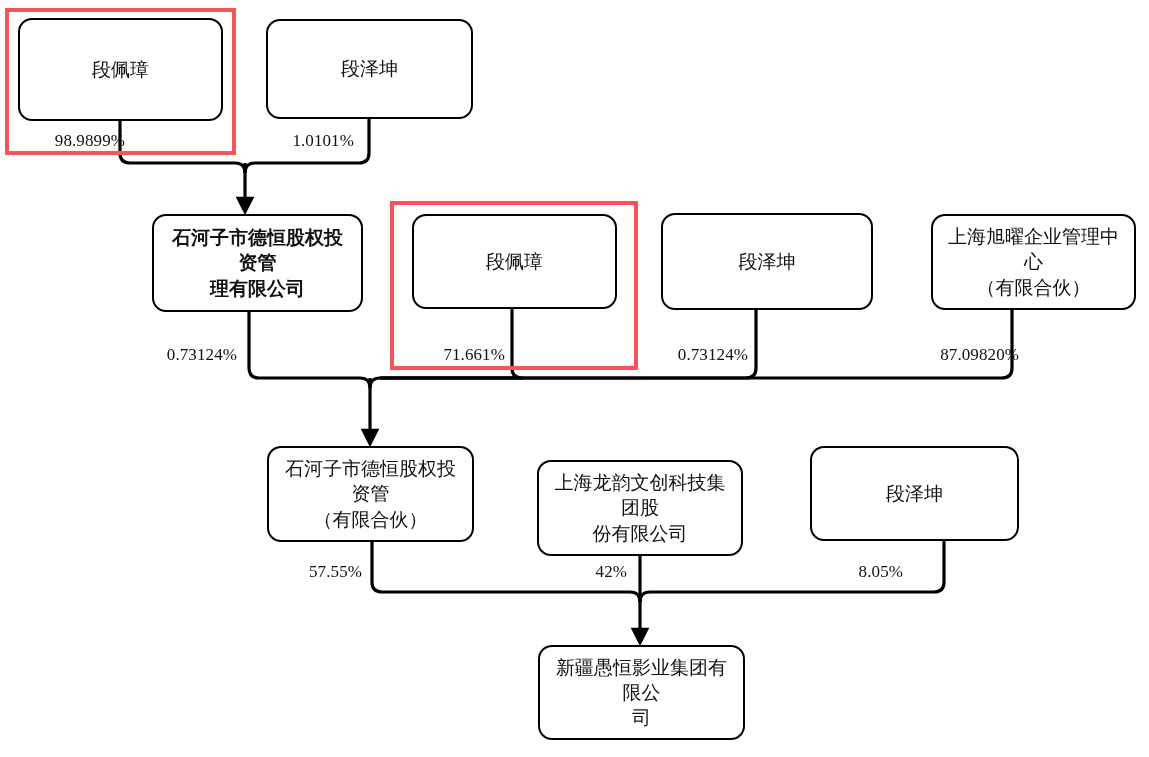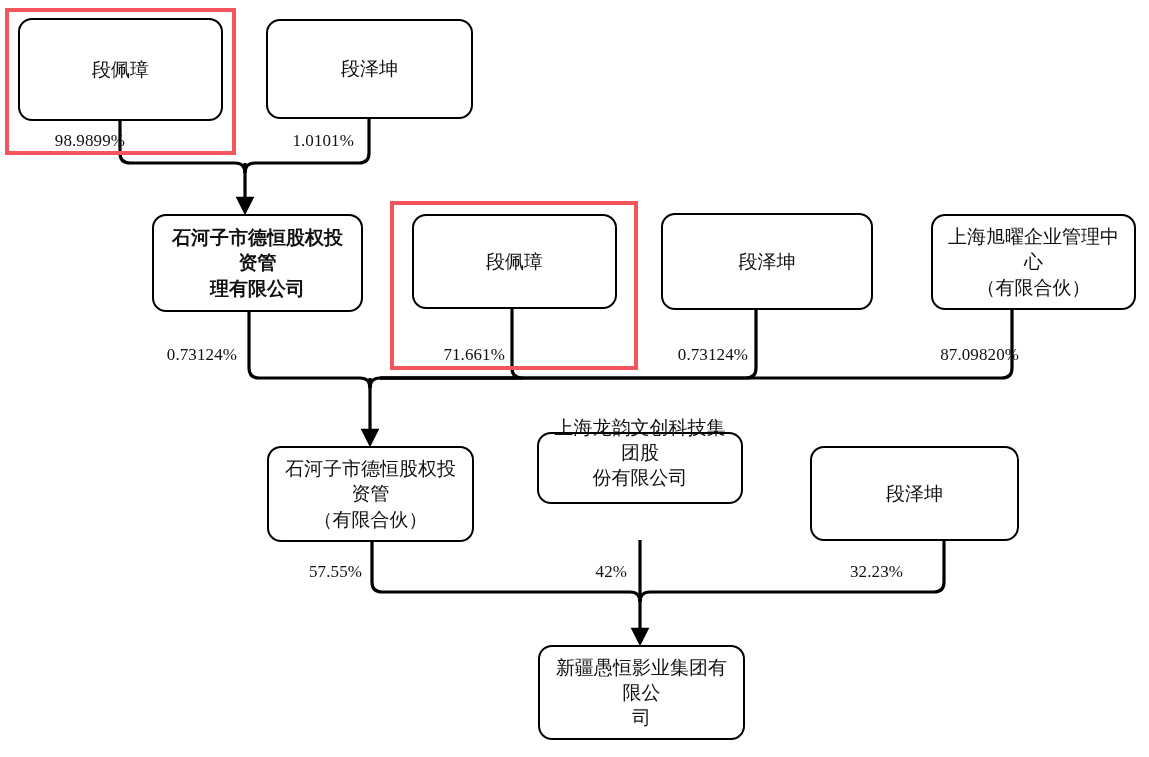--- a/index.html
+++ b/index.html
@@ -132,21 +132,21 @@
   <div class="node" style="left:931px; top:214px; width:205px; height:96px;">
     <span class="node-label">上海旭曜企业管理中心
 （有限合伙）</span>
   </div>
 
   <div class="node" style="left:267px; top:446px; width:207px; height:96px;">
     <span class="node-label">石河子市德恒股权投资管
 （有限合伙）</span>
   </div>
 
-  <div class="node" style="left:537px; top:432px; width:206px; height:72px;align-items:flex-end;">
+  <div class="node" style="left:537px; top:460px; width:206px; height:96px;">
     <span class="node-label">上海龙韵文创科技集团股
 份有限公司</span>
   </div>
 
   <div class="node" style="left:810px; top:446px; width:209px; height:95px;">
     <span class="node-label">段泽坤</span>
   </div>
 
   <div class="node" style="left:538px; top:645px; width:207px; height:95px;">
     <span class="node-label">新疆愚恒影业集团有限公
@@ -154,18 +154,18 @@
   </div>
 
   <div class="edge-label" style="left:125px; top:141px;">98.9899%</div>
   <div class="edge-label" style="left:354px; top:141px;">1.0101%</div>
   <div class="edge-label" style="left:237px; top:355px;">0.73124%</div>
   <div class="edge-label" style="left:505px; top:355px;">71.661%</div>
   <div class="edge-label" style="left:748px; top:355px;">0.73124%</div>
   <div class="edge-label" style="left:1019px; top:355px;">87.09820%</div>
   <div class="edge-label" style="left:362px; top:572px;">57.55%</div>
   <div class="edge-label" style="left:627px; top:572px;">42%</div>
-  <div class="edge-label" style="left:903px; top:572px;">32.23%</div>
+  <div class="edge-label" style="left:903px; top:572px;">8.05%</div>
 
   <div class="highlight-rect" style="left:5px; top:8px; width:231px; height:147px;"></div>
   <div class="highlight-rect" style="left:390px; top:201px; width:248px; height:169px;"></div>
 
 </div>
 
 </body></html>

